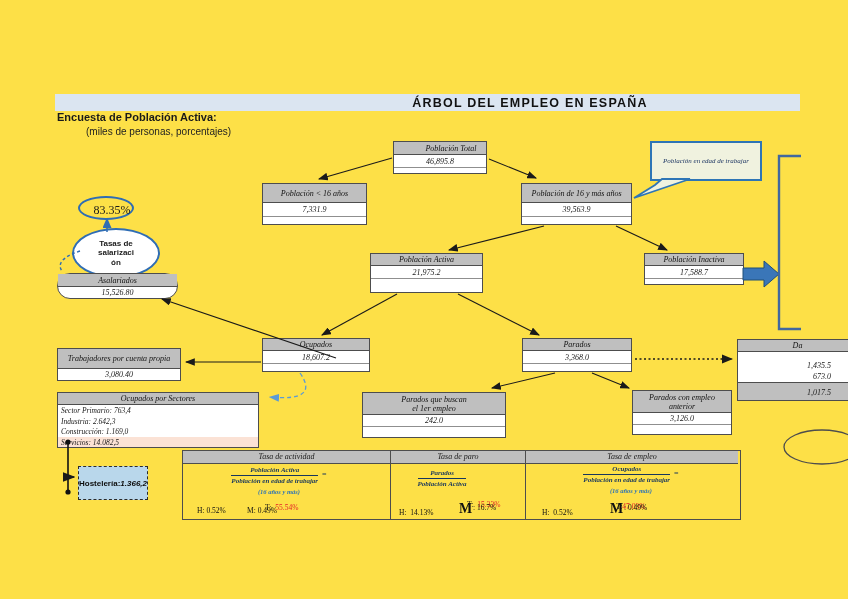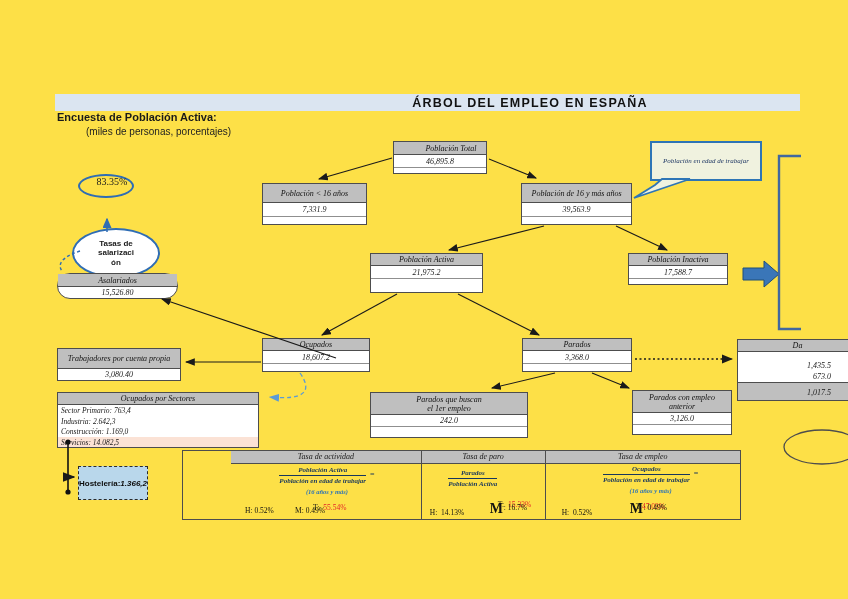--- a/index.html
+++ b/index.html
@@ -35,30 +35,30 @@
             display:flex;flex-direction:row;align-items:center;justify-content:center;
             font-family:"Liberation Sans",sans-serif;font-weight:bold;font-size:8px;color:#0d0d0d;}
   .hosteleria .v{font-style:italic;}
 
   
   .callout{left:650px;top:141px;width:112px;height:40px;background:#f0f2df;border:2px solid #2e75b6;
             box-sizing:border-box;display:flex;align-items:center;justify-content:center;
             font-style:italic;font-size:7px;color:#1f3864;text-align:center;padding:2px;}
 
   
-  .oval83{left:78px;top:174px;width:56px;height:24px;border:2.4px solid #2f6db4;border-radius:50%;
-            display:flex;align-items:flex-start;justify-content:center;font-size:10px;padding-left:12px;
+  .oval83{left:78px;top:196px;width:56px;height:24px;border:2.4px solid #2f6db4;border-radius:50%;
+            display:flex;align-items:flex-end;justify-content:center;font-size:12px;padding-left:12px;
             box-sizing:border-box;}
   .cloud{left:72px;top:228px;width:84px;height:46px;border:2.6px solid #2f6db4;border-radius:50%;
             display:flex;flex-direction:column;align-items:center;justify-content:center;
             font-family:"Liberation Sans",sans-serif;font-weight:bold;font-size:8px;line-height:9.5px;background:#fff;}
 
   
   .rates{left:182px;top:450px;width:559px;height:70px;border:1.6px solid #4d4d4d;box-sizing:border-box;
-            display:flex;padding-left:48px;}
+            display:flex;}
   .rcol{position:relative;box-sizing:border-box;height:100%;}
   .rcol+.rcol{border-left:1.4px solid #4d4d4d;}
   .rcol .rhd{height:12px;background:#bfbfbf;border-bottom:1px solid #4d4d4d;font-style:italic;
             font-size:8px;text-align:center;line-height:12px;}
   .frac{display:inline-block;text-align:center;font-size:7px;font-weight:bold;font-style:italic;color:#17365d;}
   .frac .num{display:block;border-bottom:1px solid #17365d;padding:0 3px 1px 3px;}
   .frac .den{display:block;padding-top:1px;}
   .eq{font-weight:bold;color:#17365d;font-size:8px;vertical-align:6px;}
   .nota{font-size:6.5px;font-weight:bold;font-style:italic;color:#2e74b5;}
   .tred{color:#e32528;font-size:7.5px;}
@@ -109,21 +109,21 @@
     <div class="val" style="height:13px;">39,563.9</div>
     <div class="sp" style="height:7px;"></div>
   </div>
 
   <div class="node" style="left:370px;top:253px;width:113px;">
     <div class="hd" style="height:11px;">Población Activa</div>
     <div class="val" style="height:12px;">21,975.2</div>
     <div class="sp" style="height:13px;"></div>
   </div>
 
-  <div class="node" style="left:628px;top:253px;width:100px;">
+  <div class="node" style="left:644px;top:253px;width:100px;">
     <div class="hd" style="height:11px;">Población Inactiva</div>
     <div class="val" style="height:12px;">17,588.7</div>
     <div class="sp" style="height:5px;"></div>
   </div>
 
   <div class="node" style="left:262px;top:338px;width:108px;">
     <div class="hd" style="height:11px;">Ocupados</div>
     <div class="val" style="height:12px;">18,607.2</div>
     <div class="sp" style="height:7px;"></div>
   </div>
@@ -145,21 +145,21 @@
   </div>
 
   <div class="node" style="left:57px;top:392px;width:202px;">
     <div class="hd" style="height:11px;">Ocupados por Sectores</div>
     <div class="sector-row">Sector Primario: 763,4</div>
     <div class="sector-row">Industria: 2.642,3</div>
     <div class="sector-row">Construcción: 1.169,0</div>
     <div class="sector-row peach">Servicios: 14.082,5</div>
   </div>
 
-  <div class="node" style="left:370px;top:392px;width:158px;">
+  <div class="node" style="left:362px;top:392px;width:144px;">
     <div class="hd" style="height:21px;">
       <span>Parados que buscan</span>
       <span>el 1er empleo</span>
     </div>
     <div class="val" style="height:11px;">242.0</div>
     <div class="sp" style="height:10px;"></div>
   </div>
 
   <div class="node" style="left:632px;top:390px;width:100px;">
     <div class="hd" style="height:21px;">

